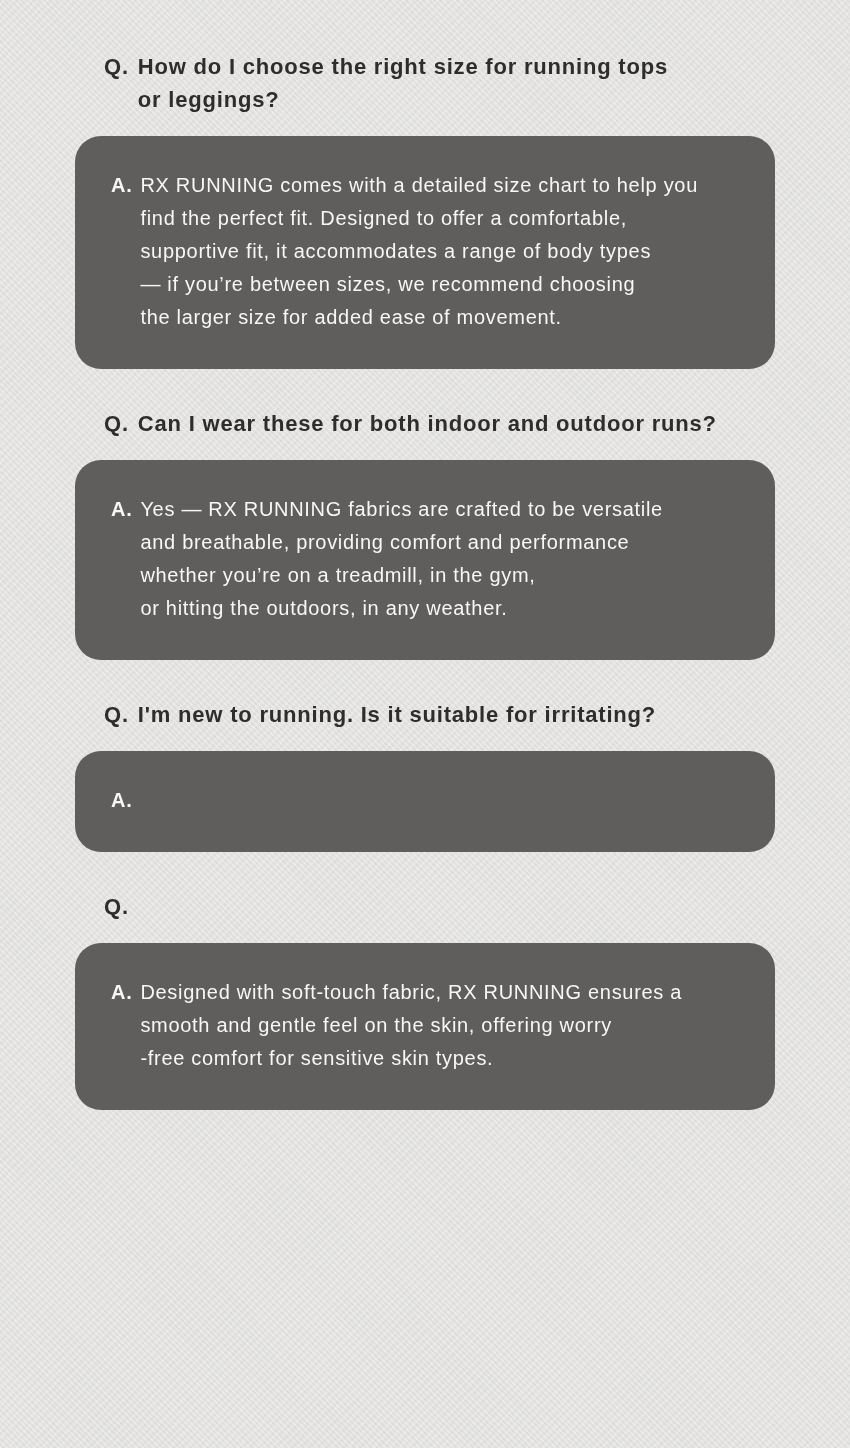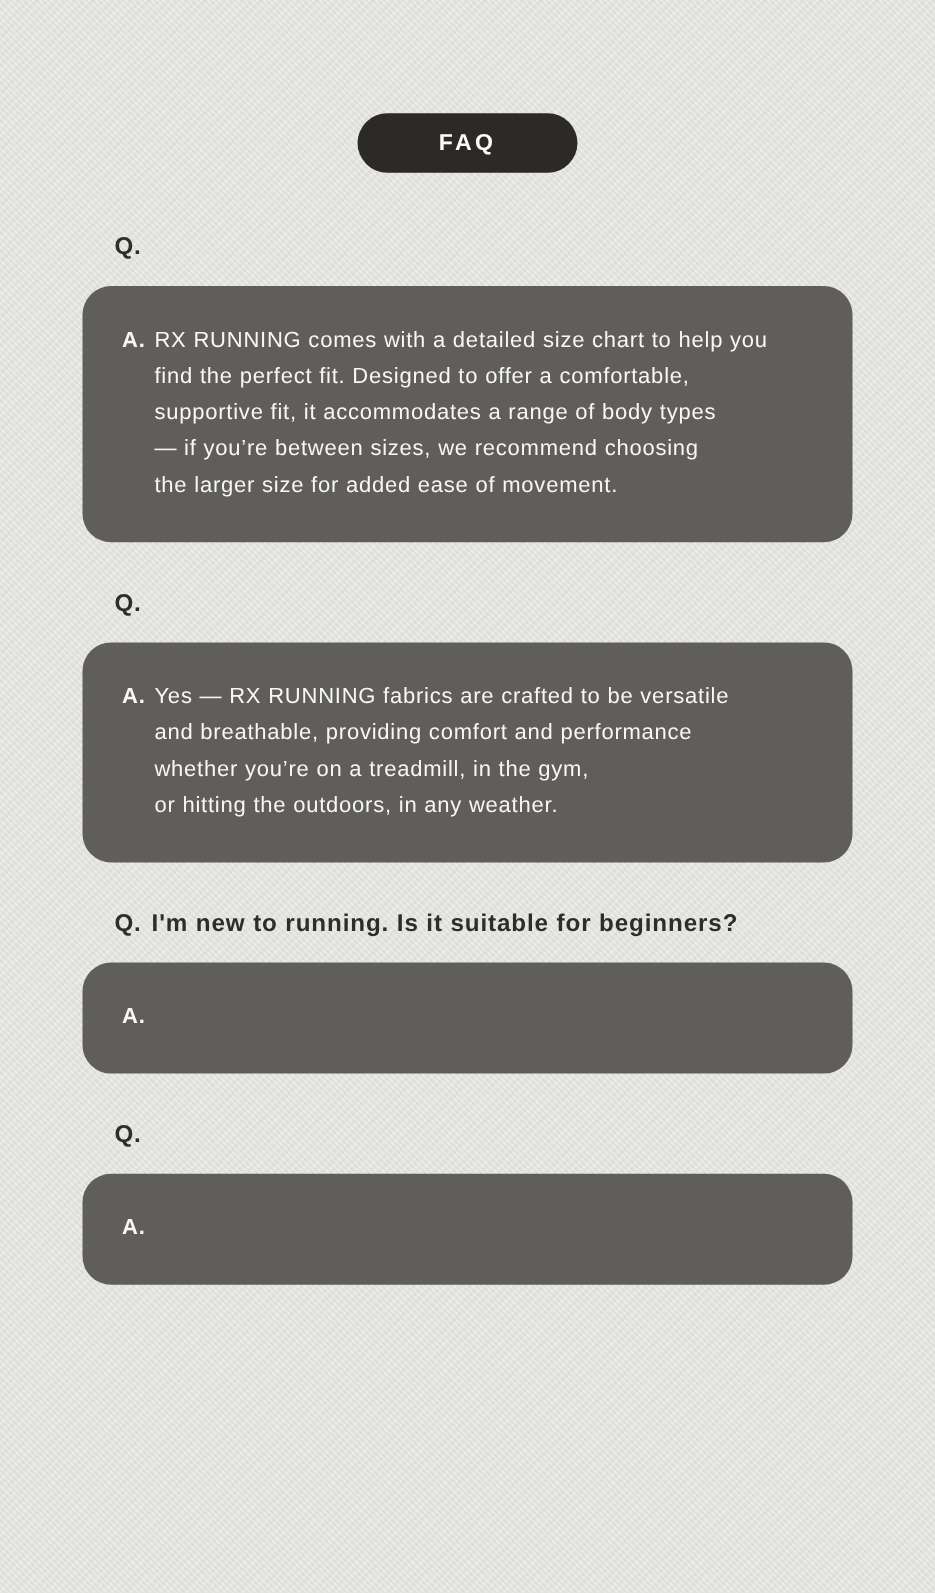--- a/index.html
+++ b/index.html
@@ -69,66 +69,67 @@
   }
   .a-prefix { flex: none; font-weight: 700; margin-right: 8px; }
   .a-text { white-space: pre-line; }
 </style>
 </head>
 <body>
 
 <div class="page">
   <div class="content">
 
-    <div class="badge-wrap">
-      <div class="badge">
-        <span>FAQ</span>
-      </div>
-    </div>
 
     <section class="qa">
       <div class="question">
         <span class="q-prefix">Q.</span>
+        <span class="q-text">How do I choose the right size for running tops
+or leggings?</span>
       </div>
       <div class="answer-card">
         <span class="a-prefix">A.</span>
         <span class="a-text">RX RUNNING comes with a detailed size chart to help you
 find the perfect fit. Designed to offer a comfortable,
 supportive fit, it accommodates a range of body types
 — if you’re between sizes, we recommend choosing
 the larger size for added ease of movement.</span>
       </div>
     </section>
 
     <section class="qa">
       <div class="question">
         <span class="q-prefix">Q.</span>
+        <span class="q-text">Can I wear these for both indoor and outdoor runs?</span>
       </div>
       <div class="answer-card">
         <span class="a-prefix">A.</span>
         <span class="a-text">Yes — RX RUNNING fabrics are crafted to be versatile
 and breathable, providing comfort and performance
 whether you’re on a treadmill, in the gym,
 or hitting the outdoors, in any weather.</span>
       </div>
     </section>
 
     <section class="qa">
       <div class="question">
         <span class="q-prefix">Q.</span>
-        <span class="q-text">I'm new to running. Is it suitable for beginners?</span>
+        <span class="q-text">I'm new to running. Is it suitable for irritating?</span>
       </div>
       <div class="answer-card">
         <span class="a-prefix">A.</span>
       </div>
     </section>
 
     <section class="qa">
       <div class="question">
         <span class="q-prefix">Q.</span>
       </div>
       <div class="answer-card">
         <span class="a-prefix">A.</span>
+        <span class="a-text">Designed with soft-touch fabric, RX RUNNING ensures a
+smooth and gentle feel on the skin, offering worry
+-free comfort for sensitive skin types.</span>
       </div>
     </section>
 
   </div>
 </div>
 
 </body></html>

